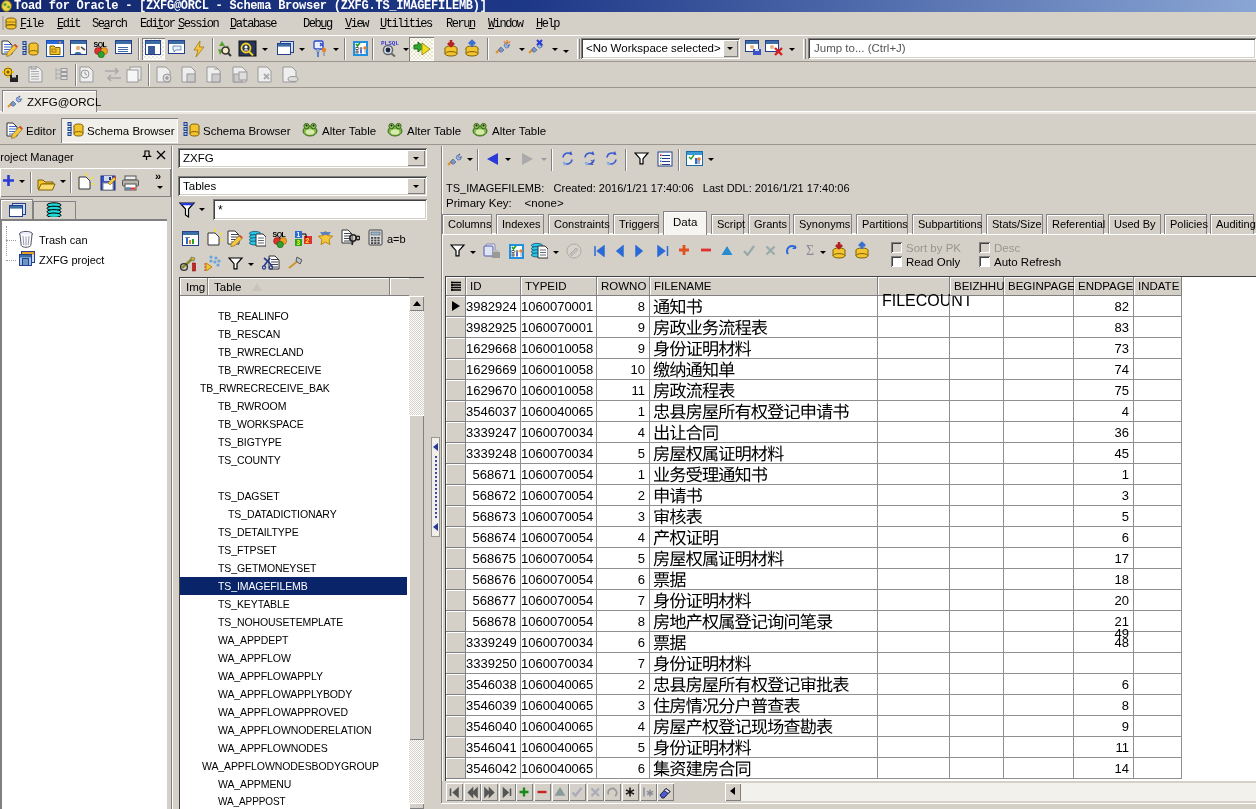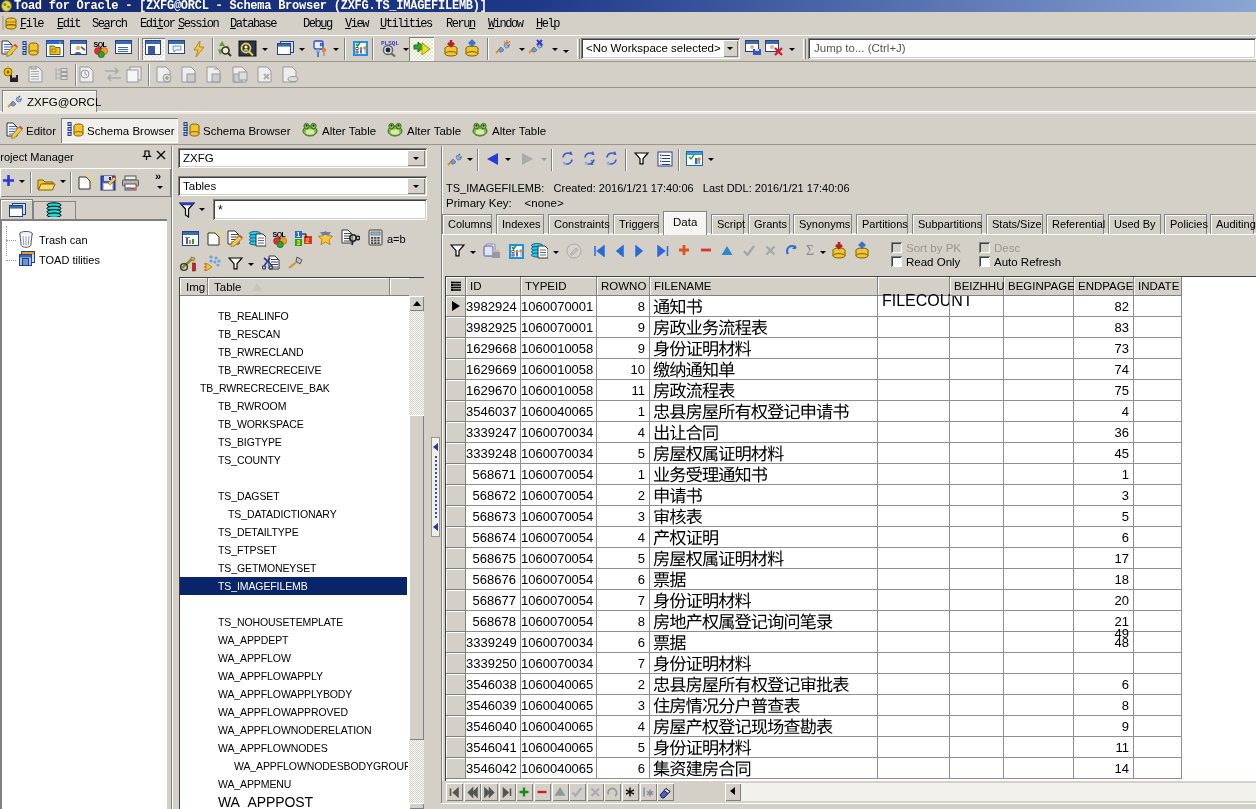--- a/index.html
+++ b/index.html
@@ -627,21 +627,21 @@
 <div class="abs tx" style="left:39px;top:234px;font-size:11px">Trash can</div>
 <div class="abs " style="left:18px;top:250px">
     <svg width="18" height="17" viewBox="0 0 18 17">
       <rect x="3.5" y="1.5" width="13" height="11" fill="#cfe0f4" stroke="#27408b"></rect>
       <rect x="4" y="2" width="12" height="2.4" fill="#e8a020"></rect>
       <rect x="1.5" y="4.5" width="12" height="11" fill="#9ec4ea" stroke="#27408b"></rect>
       <rect x="2" y="5" width="11" height="2.4" fill="#3a6ea5"></rect>
       <rect x="4.5" y="8.5" width="6" height="7" fill="#6a96c5" stroke="#27408b"></rect>
     </svg>
   </div>
-<div class="abs tx" style="left:39px;top:254px;font-size:11px">TOAD tilities</div>
+<div class="abs tx" style="left:39px;top:254px;font-size:11px">ZXFG project</div>
 <div class="abs" style="left:171px;top:146px;width:1px;height:663px;background:#808080"></div>
 <div class="abs" style="left:172px;top:146px;width:1px;height:663px;background:#fff"></div>
 <div class="abs sunk" style="left:178px;top:148px;width:249px;height:20px;background:#fff"></div>
 <div class="abs tx" style="left:183px;top:152px;font-size:11.5px">ZXFG</div>
 <div class="abs rais2" style="left:407px;top:150px;width:18px;height:16px;background:#d4d0c8"></div>
 <div class="abs dd" style="left:413px;top:157px"></div>
 <div class="abs sunk" style="left:178px;top:176px;width:249px;height:20px;background:#fff"></div>
 <div class="abs tx" style="left:183px;top:180px;font-size:11.5px">Tables</div>
 <div class="abs rais2" style="left:407px;top:178px;width:18px;height:16px;background:#d4d0c8"></div>
 <div class="abs dd" style="left:413px;top:185px"></div>
@@ -817,31 +817,32 @@
 <div class="abs tx" style="left:0;top:100.5px;width:227px;height:18px;font-size:10.5px;letter-spacing:-0.1px;line-height:18px"><span style="padding-left:38px">TB_RWROOM</span></div>
 <div class="abs tx" style="left:0;top:118.5px;width:227px;height:18px;font-size:10.5px;letter-spacing:-0.1px;line-height:18px"><span style="padding-left:38px">TB_WORKSPACE</span></div>
 <div class="abs tx" style="left:0;top:136.5px;width:227px;height:18px;font-size:10.5px;letter-spacing:-0.1px;line-height:18px"><span style="padding-left:38px">TS_BIGTYPE</span></div>
 <div class="abs tx" style="left:0;top:154.5px;width:227px;height:18px;font-size:10.5px;letter-spacing:-0.1px;line-height:18px"><span style="padding-left:38px">TS_COUNTY</span></div>
 <div class="abs tx" style="left:0;top:190.5px;width:227px;height:18px;font-size:10.5px;letter-spacing:-0.1px;line-height:18px"><span style="padding-left:38px">TS_DAGSET</span></div>
 <div class="abs tx" style="left:0;top:208.5px;width:227px;height:18px;font-size:10.5px;letter-spacing:-0.1px;line-height:18px"><span style="padding-left:48px">TS_DATADICTIONARY</span></div>
 <div class="abs tx" style="left:0;top:226.5px;width:227px;height:18px;font-size:10.5px;letter-spacing:-0.1px;line-height:18px"><span style="padding-left:38px">TS_DETAILTYPE</span></div>
 <div class="abs tx" style="left:0;top:244.5px;width:227px;height:18px;font-size:10.5px;letter-spacing:-0.1px;line-height:18px"><span style="padding-left:38px">TS_FTPSET</span></div>
 <div class="abs tx" style="left:0;top:262.5px;width:227px;height:18px;font-size:10.5px;letter-spacing:-0.1px;line-height:18px"><span style="padding-left:38px">TS_GETMONEYSET</span></div>
 <div class="abs tx" style="left:0;top:280.5px;width:227px;height:18px;background:#0a246a;color:#fff;font-size:10.5px;letter-spacing:-0.1px;line-height:18px"><span style="padding-left:38px">TS_IMAGEFILEMB</span></div>
+<div class="abs tx" style="left:0;top:298.5px;width:227px;height:18px;font-size:10.5px;letter-spacing:-0.1px;line-height:18px"><span style="padding-left:38px">TS_KEYTABLE</span></div>
 <div class="abs tx" style="left:0;top:334.5px;width:227px;height:18px;font-size:10.5px;letter-spacing:-0.1px;line-height:18px"><span style="padding-left:38px">WA_APPDEPT</span></div>
 <div class="abs tx" style="left:0;top:316.5px;width:227px;height:18px;font-size:10.5px;letter-spacing:-0.1px;line-height:18px"><span style="padding-left:38px">TS_NOHOUSETEMPLATE</span></div>
 <div class="abs tx" style="left:0;top:352.5px;width:227px;height:18px;font-size:10.5px;letter-spacing:-0.1px;line-height:18px"><span style="padding-left:38px">WA_APPFLOW</span></div>
 <div class="abs tx" style="left:0;top:370.5px;width:227px;height:18px;font-size:10.5px;letter-spacing:-0.1px;line-height:18px"><span style="padding-left:38px">WA_APPFLOWAPPLY</span></div>
 <div class="abs tx" style="left:0;top:388.5px;width:227px;height:18px;font-size:10.5px;letter-spacing:-0.1px;line-height:18px"><span style="padding-left:38px">WA_APPFLOWAPPLYBODY</span></div>
 <div class="abs tx" style="left:0;top:406.5px;width:227px;height:18px;font-size:10.5px;letter-spacing:-0.1px;line-height:18px"><span style="padding-left:38px">WA_APPFLOWAPPROVED</span></div>
 <div class="abs tx" style="left:0;top:424.5px;width:227px;height:18px;font-size:10.5px;letter-spacing:-0.1px;line-height:18px"><span style="padding-left:38px">WA_APPFLOWNODERELATION</span></div>
 <div class="abs tx" style="left:0;top:442.5px;width:227px;height:18px;font-size:10.5px;letter-spacing:-0.1px;line-height:18px"><span style="padding-left:38px">WA_APPFLOWNODES</span></div>
-<div class="abs tx" style="left:0;top:460.5px;width:227px;height:18px;font-size:10.5px;letter-spacing:-0.1px;line-height:18px"><span style="padding-left:54px">WA_APPFLOWNODESBODYGROUP</span></div>
+<div class="abs tx" style="left:0;top:460.5px;width:227px;height:18px;font-size:10.5px;letter-spacing:-0.1px;line-height:18px"><span style="padding-left:22px">WA_APPFLOWNODESBODYGROUP</span></div>
 <div class="abs tx" style="left:0;top:478.5px;width:227px;height:18px;font-size:10.5px;letter-spacing:-0.1px;line-height:18px"><span style="padding-left:38px">WA_APPMENU</span></div>
-<div class="abs tx" style="left:0;top:496.5px;width:227px;height:18px;font-size:14px;letter-spacing:-0.1px;line-height:18px"><span style="padding-left:38px">WA_APPPOST</span></div>
+<div class="abs tx" style="left:0;top:496.5px;width:227px;height:18px;font-size:10px;letter-spacing:-0.1px;line-height:18px"><span style="padding-left:38px">WA_APPPOST</span></div>
 </div>
 <div class="abs" style="left:409px;top:278px;width:15px;height:531px;background:#fff;background-image:repeating-conic-gradient(#d4d0c8 0 25%,#fff 0 50%);background-size:2px 2px"></div>
 <div class="abs" style="left:409px;top:278px;width:15px;height:18px;background:#d4d0c8"></div>
 <div class="abs rais2" style="left:409px;top:296px;width:15px;height:15px;background:#d4d0c8"></div>
 <div class="abs" style="left:413px;top:301px;width:0;height:0;border-left:4px solid transparent;border-right:4px solid transparent;border-bottom:5px solid #000"></div>
 <div class="abs rais2" style="left:409px;top:415px;width:15px;height:325px;background:#d4d0c8"></div>
 <div class="abs" style="left:431px;top:437px;width:9px;height:100px;background:#f1efe9;border:1px solid #9a968e"></div>
 <div class="abs" style="left:433px;top:443px;width:0;height:0;border-top:4px solid transparent;border-bottom:4px solid transparent;border-right:5px solid #223a9a"></div>
 <div class="abs" style="left:435px;top:456px;width:2px;height:2px;background:#3a4aa8"></div>
 <div class="abs" style="left:435px;top:460px;width:2px;height:2px;background:#3a4aa8"></div>

